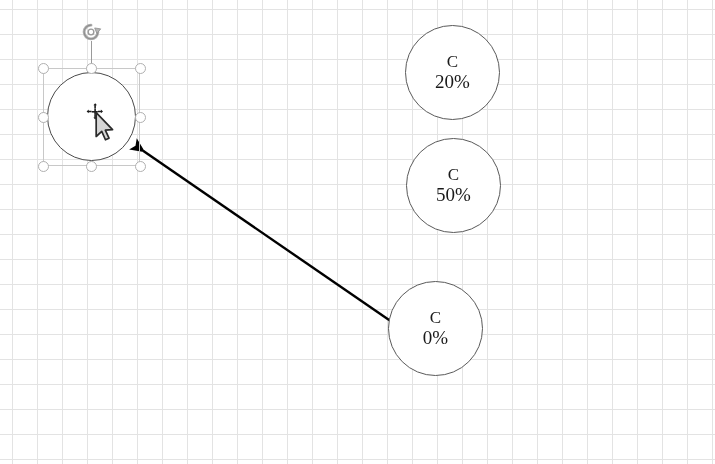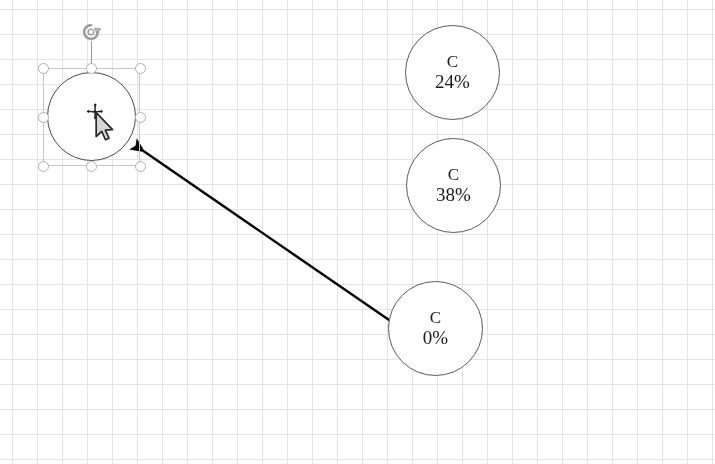--- a/index.html
+++ b/index.html
@@ -129,25 +129,25 @@
       <div class="handle" style="left: 37.5px; top: 111.5px; border-color: rgb(176, 176, 176);"></div>
       <div class="handle" style="left: 134.5px; top: 111.5px; border-color: rgb(176, 176, 176);"></div>
       <div class="handle" style="left: 37.5px; top: 160.5px; border-color: rgb(176, 176, 176);"></div>
       <div class="handle" style="left: 85.5px; top: 160.5px; border-color: rgb(176, 176, 176);"></div>
       <div class="handle" style="left: 134.5px; top: 160.5px; border-color: rgb(176, 176, 176);"></div>
     </div>
 
   <div id="nodes-layer">
       <div class="node" style="left: 405px; top: 25px; width: 95px; height: 95px; border-color: rgb(90, 90, 90);">
         <div class="line1">C</div>
-        <div class="line2">24%</div>
+        <div class="line2">20%</div>
       </div>
       <div class="node" style="left: 406px; top: 138px; width: 95px; height: 95px; border-color: rgb(90, 90, 90);">
         <div class="line1">C</div>
-        <div class="line2">38%</div>
+        <div class="line2">50%</div>
       </div>
       <div class="node" style="left: 388px; top: 281px; width: 95px; height: 95px; border-color: rgb(90, 90, 90);">
         <div class="line1">C</div>
         <div class="line2">0%</div>
       </div>
     </div>
 
   <div class="cursor-wrap" id="cursor" style="left: 84px; top: 102px;">
     <svg viewBox="0 0 24 24" width="24" height="24" xmlns="http://www.w3.org/2000/svg">
       <g fill="#1b1b1b">

